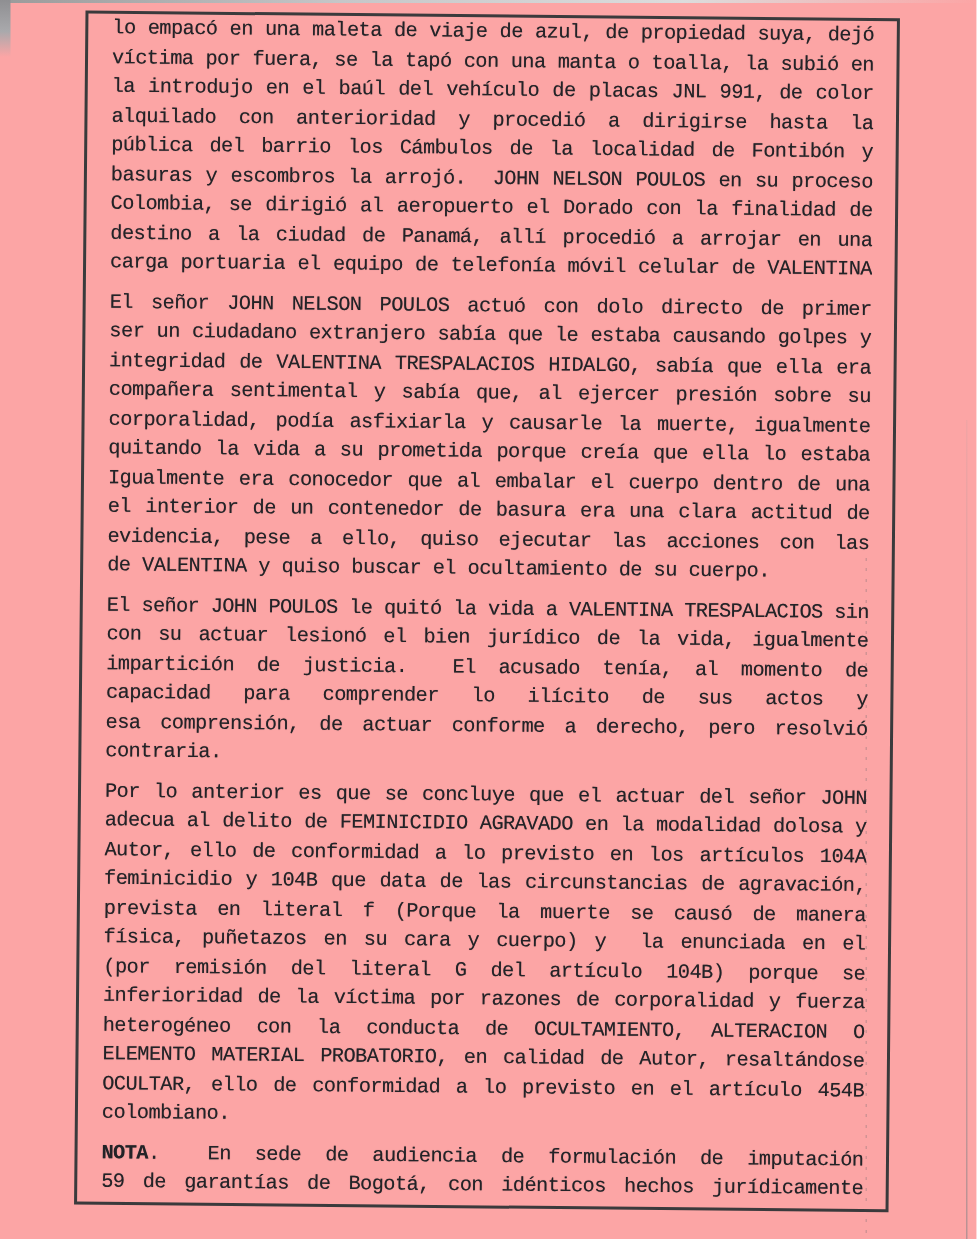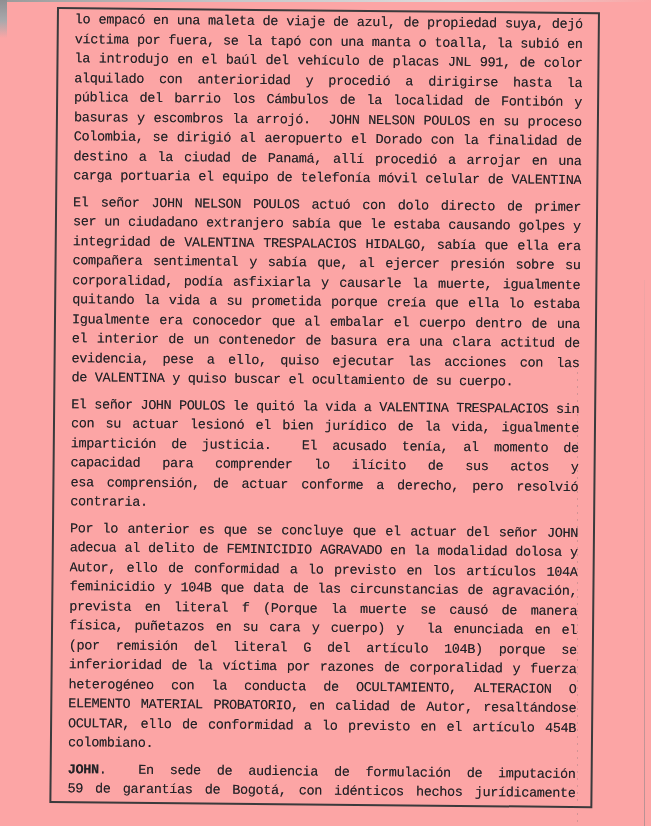--- a/index.html
+++ b/index.html
@@ -104,18 +104,18 @@
           <div class="line" style="letter-spacing: -0.35px;">prevista en literal f (Porque la muerte se causó de manera posterior a una agresión</div>
           <div class="line" style="letter-spacing: -0.35px;">física, puñetazos en su cara y cuerpo) y&nbsp; la enunciada en el numeral 7º del artículo 104</div>
           <div class="line" style="letter-spacing: -0.35px;">(por remisión del literal G del artículo 104B) porque se aprovechó de una situación de</div>
           <div class="line" style="letter-spacing: -0.35px;">inferioridad de la víctima por razones de corporalidad y fuerza dominante, en concurso</div>
           <div class="line" style="letter-spacing: -0.35px;">heterogéneo con la conducta de OCULTAMIENTO, ALTERACION O DESTRUCCION DE</div>
           <div class="line" style="letter-spacing: -0.35px;">ELEMENTO MATERIAL PROBATORIO, en calidad de Autor, resaltándose el verbo</div>
           <div class="line" style="letter-spacing: -0.35px;">OCULTAR, ello de conformidad a lo previsto en el artículo 454B del código penal</div>
           <div class="line last" style="letter-spacing: -0.35px;">colombiano.</div>
         </div>
         <div class="para">
-          <div class="line" style="letter-spacing: -0.35px;"><strong>JOHN</strong>.&nbsp; En sede de audiencia de formulación de imputación celebrada ante el juzgado</div>
+          <div class="line" style="letter-spacing: -0.35px;"><strong>NOTA</strong>.&nbsp; En sede de audiencia de formulación de imputación celebrada ante el juzgado</div>
           <div class="line last" style="letter-spacing: -0.35px;">59 de garantías de Bogotá, con idénticos hechos jurídicamente relevantes y calificación</div>
         </div>
       </div>
   </div>
 </div>
 
 </body></html>

